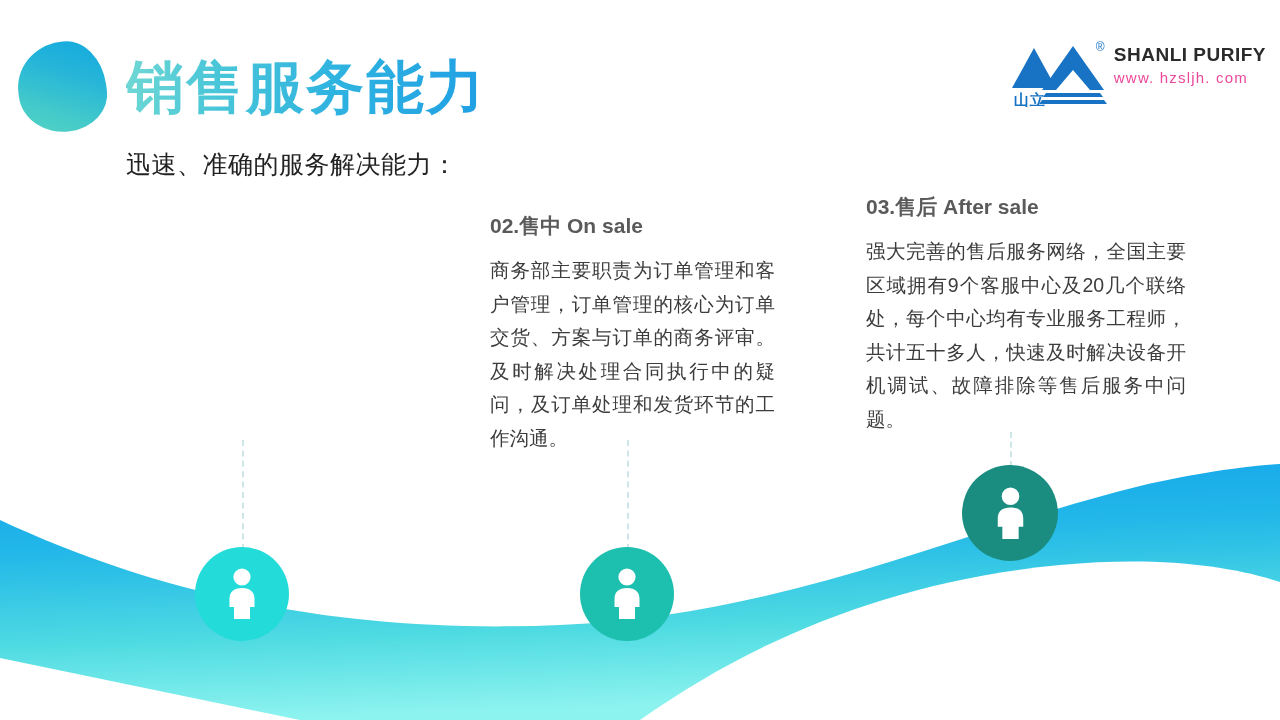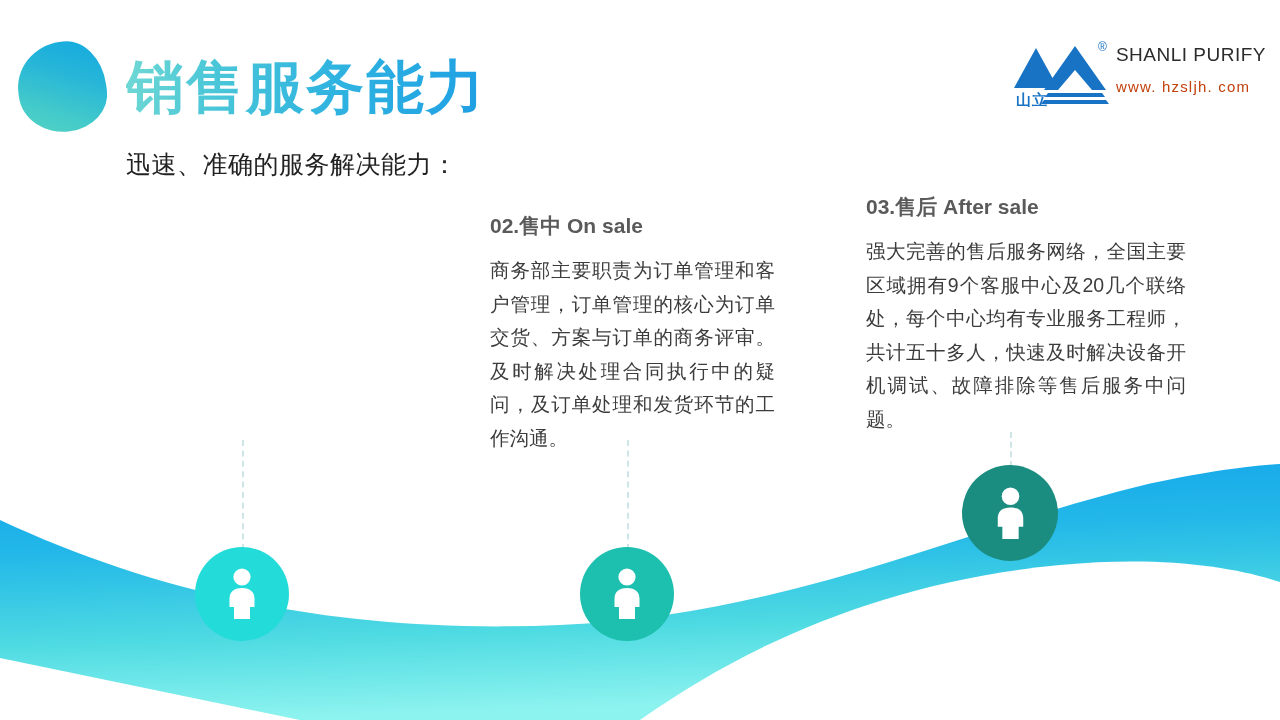--- a/index.html
+++ b/index.html
@@ -85,32 +85,32 @@
   }
   .logo-cn {
     font-size: 30px;
     font-weight: bold;
     color: #1a1a1a;
     letter-spacing: 5px;
     line-height: 1.05;
   }
   .logo-en {
     font-size: 19px;
-    font-weight: normal;
+    font-weight: bold;
     color: #2b2b2b;
     letter-spacing: 0.5px;
     line-height: 1.1;
     margin-top: 1px;
   }
   .logo-url {
     font-size: 15px;
-    color: #c2410c;
+    color: #ec4899;
     letter-spacing: 1.2px;
     line-height: 1.1;
-    margin-top: 13px;
+    margin-top: 4px;
   }
 
   
   .subtitle {
     position: absolute;
     left: 110px;
     top: 148px;
     font-size: 25px;
     color: #222222;
     letter-spacing: 0.5px;

